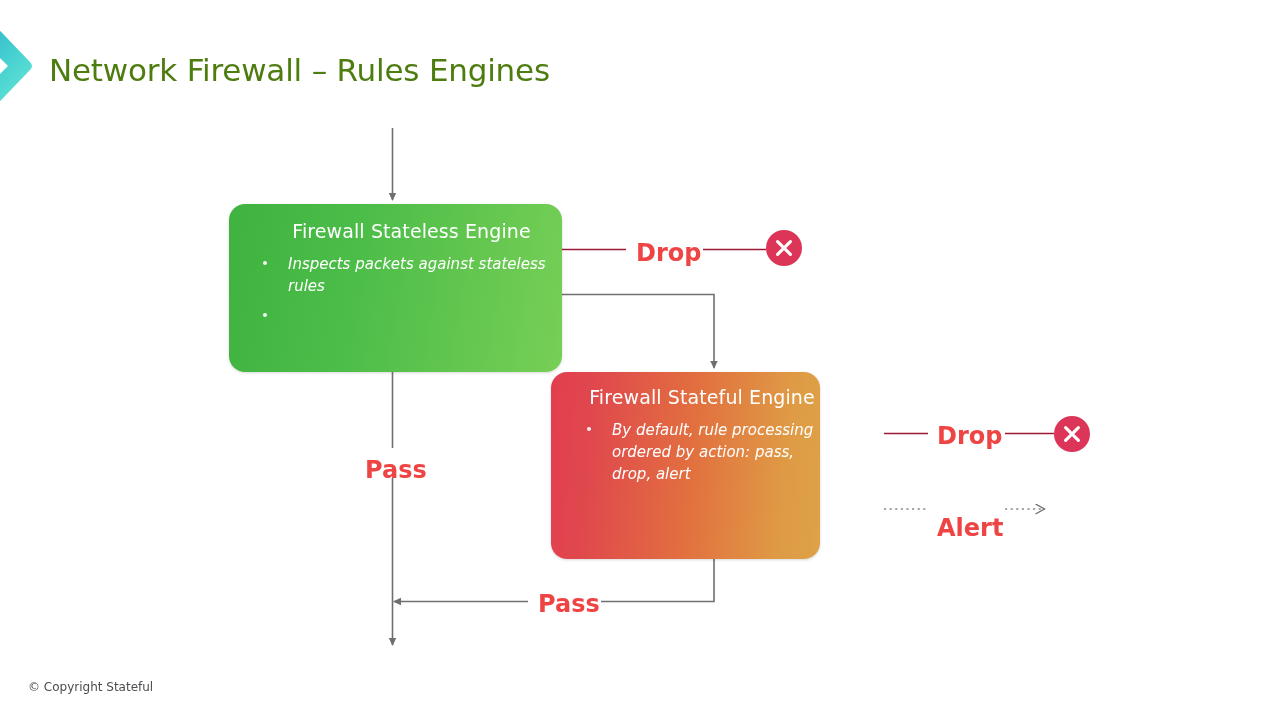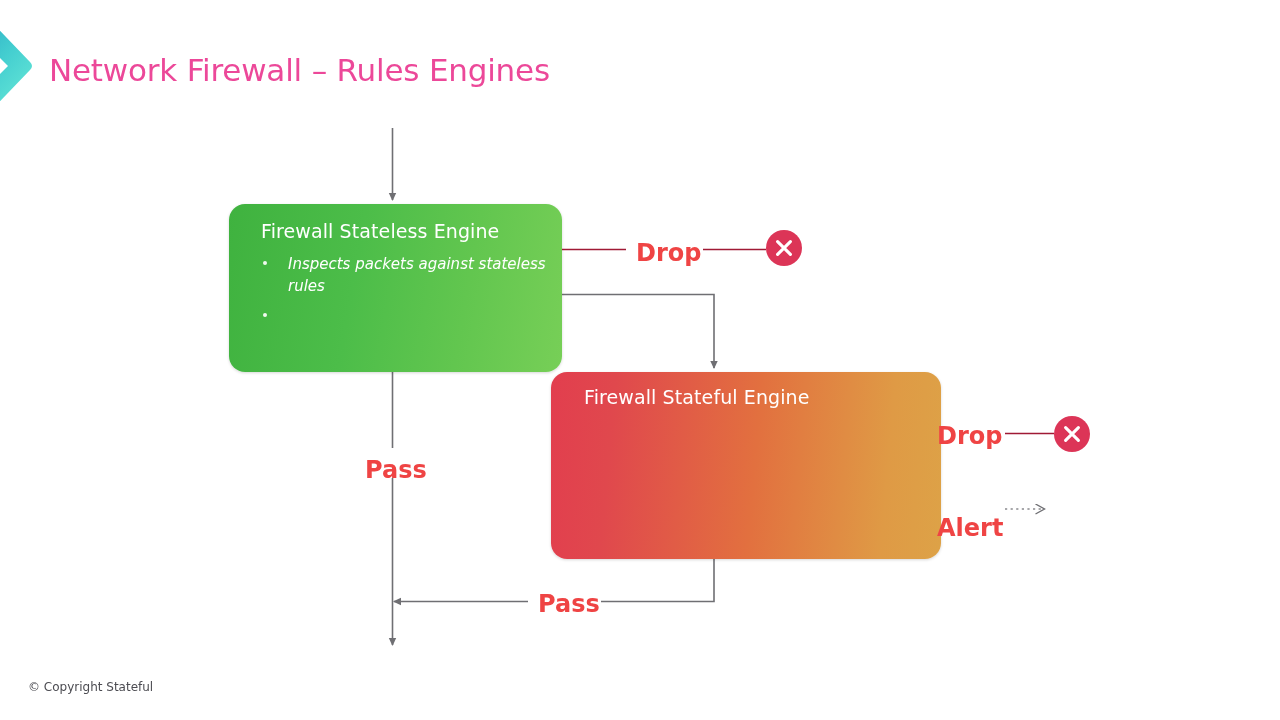--- a/index.html
+++ b/index.html
@@ -26,21 +26,21 @@
   }
 
   
   .slide-title {
     position: absolute;
     left: 49px;
     top: 52px;
     font-size: 31px;
     font-weight: 400;
     letter-spacing: -0.2px;
-    color: #ec4899;
+    color: #4d7c0f;
     white-space: nowrap;
   }
 
   
   .connectors {
     position: absolute;
     left: 0;
     top: 0;
     width: 1280px;
     height: 720px;
@@ -57,31 +57,32 @@
     left: 229px;
     top: 204px;
     width: 333px;
     height: 168px;
     background: linear-gradient(100deg, #3fb23f 0%, #4cbd49 38%, #62c64f 70%, #77cf57 100%);
     box-shadow: 0 1px 3px rgba(0,0,0,0.16);
   }
   .node-box.stateful {
     left: 551px;
     top: 372px;
-    width: 390px;
+    width: 269px;
     height: 187px;
     background: linear-gradient(95deg, #e23e4e 0%, #e0484d 16%, #e2703f 52%, #df9a45 85%, #dda247 100%);
     box-shadow: 0 1px 3px rgba(0,0,0,0.16);
   }
 
   .node-title {
     font-size: 19px;
     font-weight: 400;
     color: #ffffff;
     letter-spacing: 0.1px;
+    text-align: center;
   }
   .node-box.stateless .node-title {
     margin: 16px 0 0 32px;
   }
   .node-box.stateful .node-title {
     margin: 14px 0 0 33px;
   }
 
   .bullets {
     list-style: none;
@@ -218,20 +219,24 @@
     </li>
     <li class="bullet-item">
       <span class="bullet-dot"></span>
     </li>
   </ul>
 </div>
 
 <div class="node-box stateful">
   <div class="node-title">Firewall Stateful Engine</div>
   <ul class="bullets">
+    <li class="bullet-item">
+      <span class="bullet-dot"></span>
+      <span>By default, rule processing ordered by action: pass, drop, alert</span>
+    </li>
   </ul>
 </div>
 
 <div class="edge-label drop1">Drop</div>
 <div class="edge-label drop2">Drop</div>
 <div class="edge-label alert">Alert</div>
 <div class="edge-label pass-left">Pass</div>
 <div class="edge-label pass-bottom">Pass</div>
 
 <div class="drop-marker m1">

